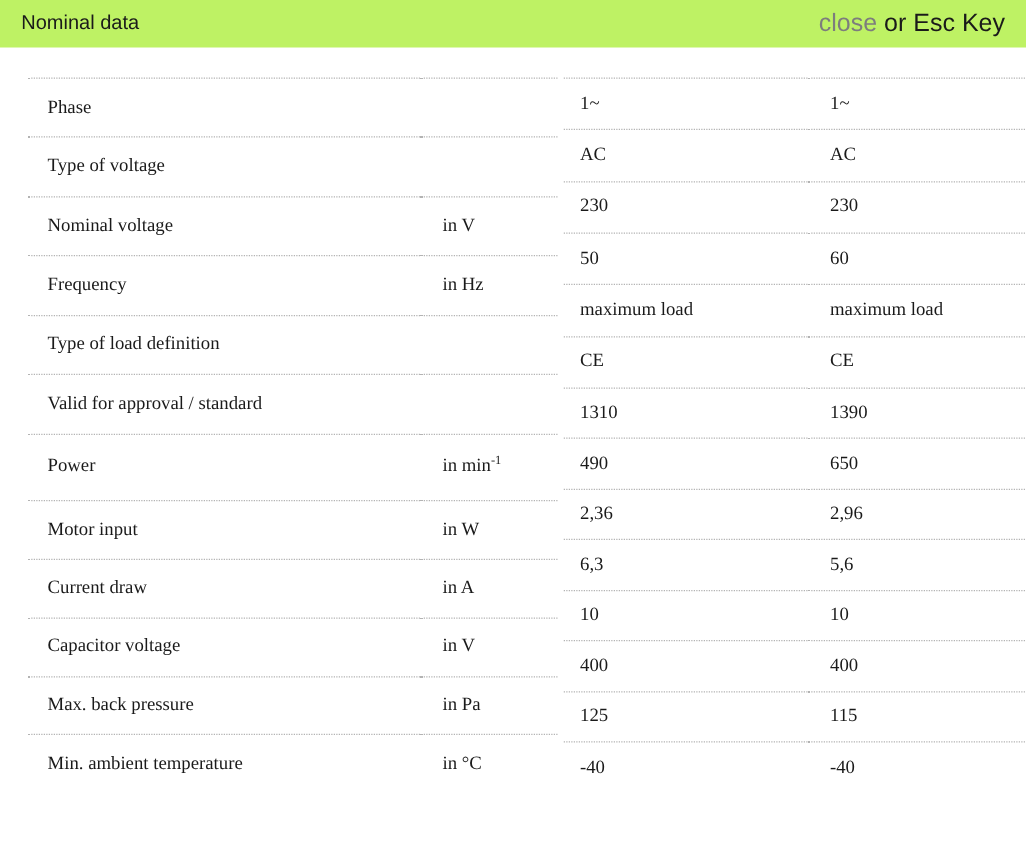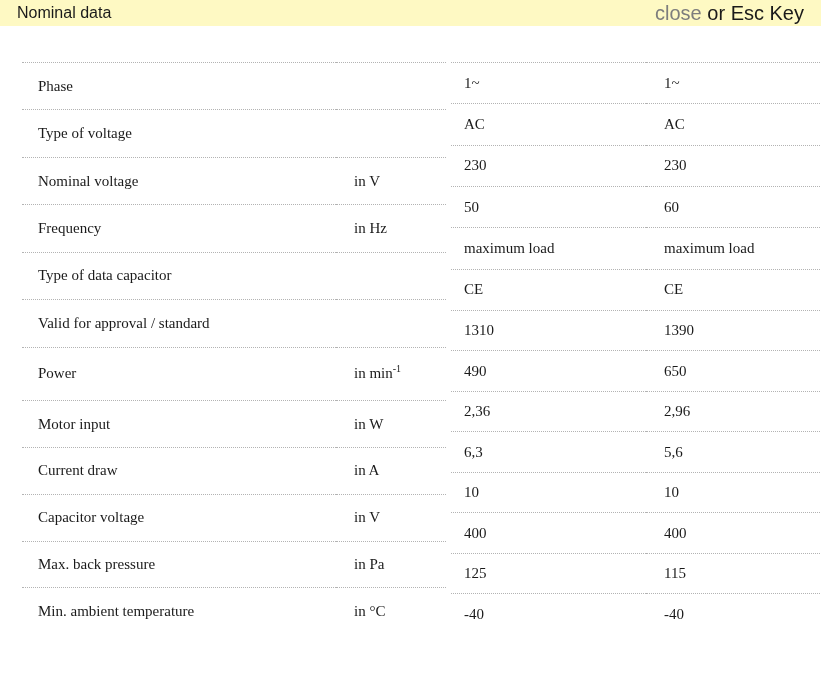--- a/index.html
+++ b/index.html
@@ -14,22 +14,22 @@
   }
   .dialog {
     position: relative;
     width: 821px;
     height: 676px;
   }
   .titlebar {
     position: absolute;
     top: 0; left: 0;
     width: 821px;
-    height: 26px;
-    background: #fef9c3;
+    height: 38px;
+    background: #bef264;
     display: flex;
     align-items: center;
     justify-content: space-between;
     box-sizing: border-box;
     padding: 0 17px;
     font-size: 16px;
   }
   .titlebar .title {
     color: #1a1a1a;
   }
@@ -118,21 +118,21 @@
     <td class="label-cell">Nominal voltage</td>
     <td class="unit-cell"><span class="unit-text">in V</span></td>
   </tr>
 
   <tr>
     <td class="label-cell">Frequency</td>
     <td class="unit-cell"><span class="unit-text">in Hz</span></td>
   </tr>
 
   <tr>
-    <td class="label-cell">Type of data capacitor</td>
+    <td class="label-cell">Type of load definition</td>
     <td class="unit-cell"><span class="unit-text"></span></td>
   </tr>
 
   <tr>
     <td class="label-cell">Valid for approval / standard</td>
     <td class="unit-cell"><span class="unit-text"></span></td>
   </tr>
 
   <tr>
     <td class="label-cell">Power</td>

